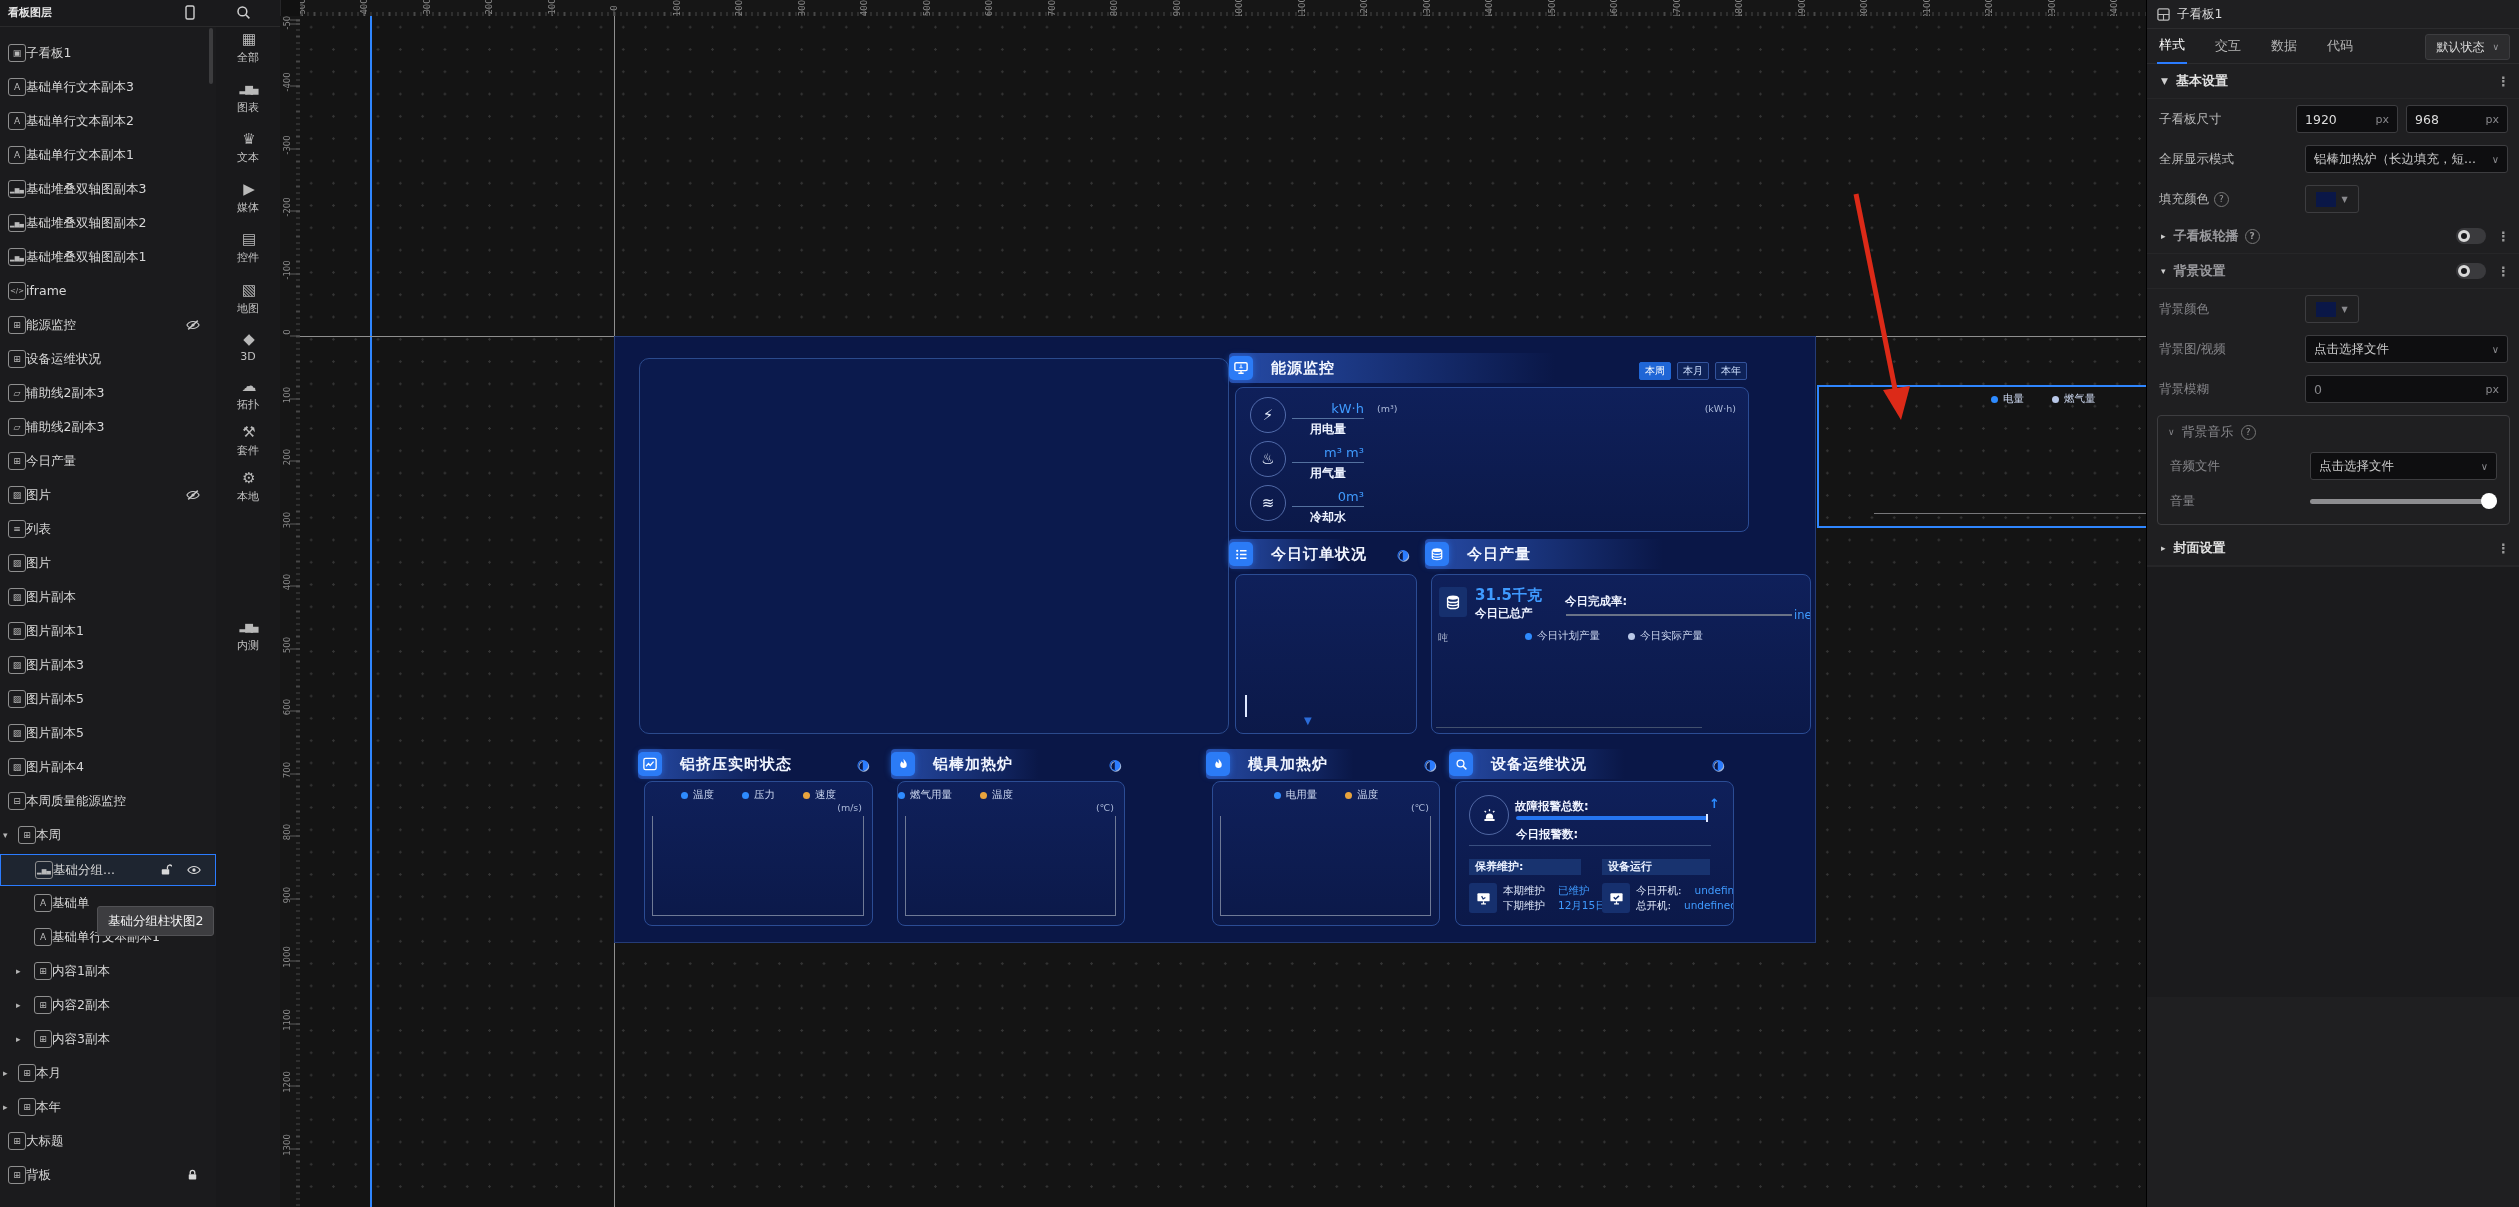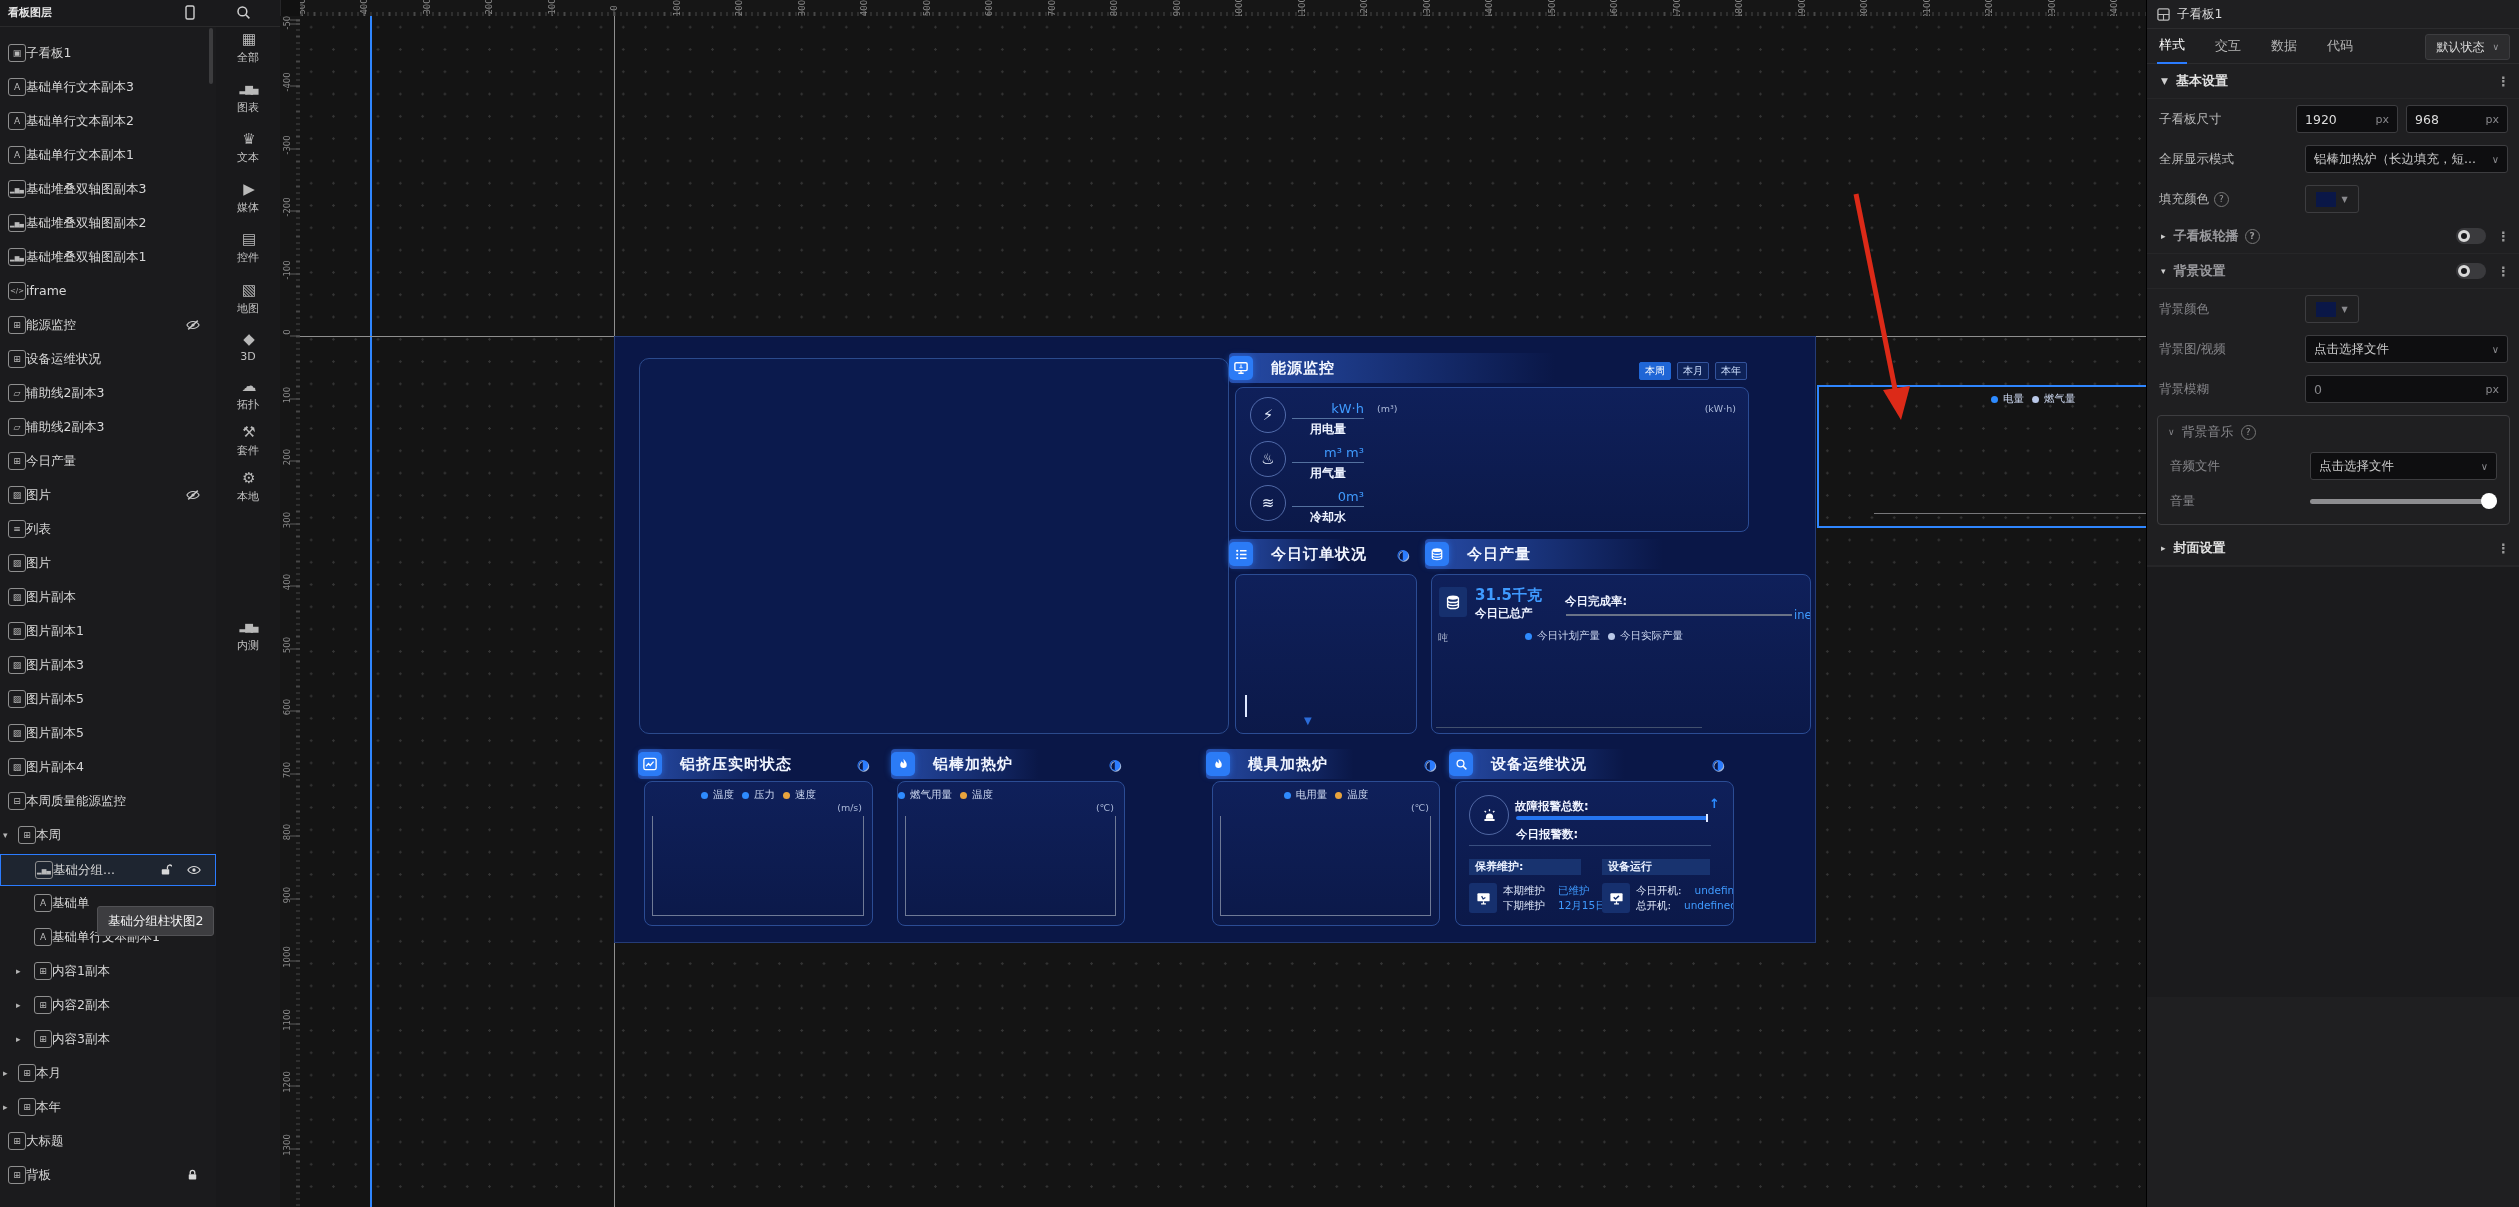--- a/index.html
+++ b/index.html
@@ -59,21 +59,21 @@
         background:linear-gradient(180deg,rgba(28,55,140,.28),rgba(13,27,75,.5));}
   .etab{display:inline-block;width:30px;height:16px;line-height:16px;text-align:center;font-size:10px;border-radius:2px;
         color:#cfe0ff;background:#0e2258;border:1px solid #33539c;margin-left:6px;cursor:pointer;}
   .etab.on{background:#1f66d6;border-color:#1f66d6;color:#fff;}
   .stat-circle{position:absolute;left:14px;width:34px;height:34px;border:1px solid rgba(150,185,255,.5);border-radius:50%;
         color:#eaf1ff;font-size:15px;display:flex;align-items:center;justify-content:center;}
   .stat-val{position:absolute;left:56px;width:72px;text-align:right;font-size:13px;color:#3f9bff;
         border-bottom:1px solid #54719f;padding-bottom:2px;}
   .stat-lab{position:absolute;left:56px;width:72px;text-align:center;font-size:12px;font-weight:bold;color:#eef3ff;}
   .unit{position:absolute;font-size:9.5px;color:#aab8d8;}
-  .legend{position:absolute;display:flex;gap:8px;align-items:center;}
+  .legend{position:absolute;display:flex;gap:28px;align-items:center;}
   .legend .li{display:flex;gap:5px;align-items:center;font-size:10.5px;color:#cdd8f0;}
   .dot{width:7px;height:7px;border-radius:50%;}
   .axisL{position:absolute;width:1px;background:#6f7a96;}
   .axisB{position:absolute;height:1px;background:#6f7a96;}
   .tile{position:absolute;width:28px;height:30px;background:#16306e;border-radius:3px;
         display:flex;align-items:center;justify-content:center;}
   .sechead{position:absolute;height:16px;background:#18336f;color:#eaf1ff;font-size:11px;font-weight:bold;
         line-height:16px;padding-left:6px;box-sizing:border-box;}
   .kv{position:absolute;font-size:10.5px;color:#dfe8fa;white-space:nowrap;}
   .kv b{font-weight:normal;color:#3f9bff;margin-left:13px;}

